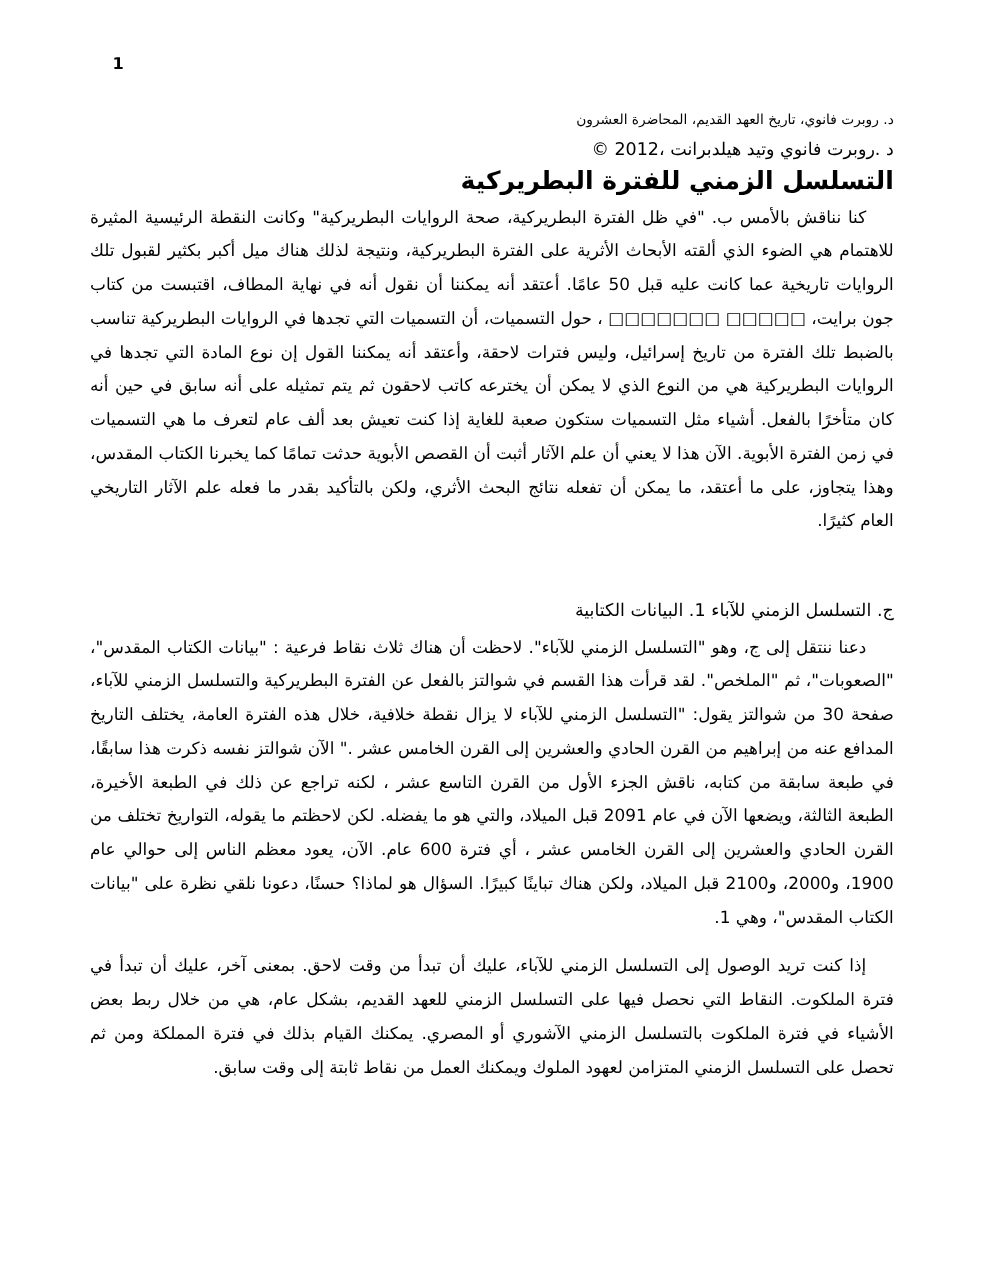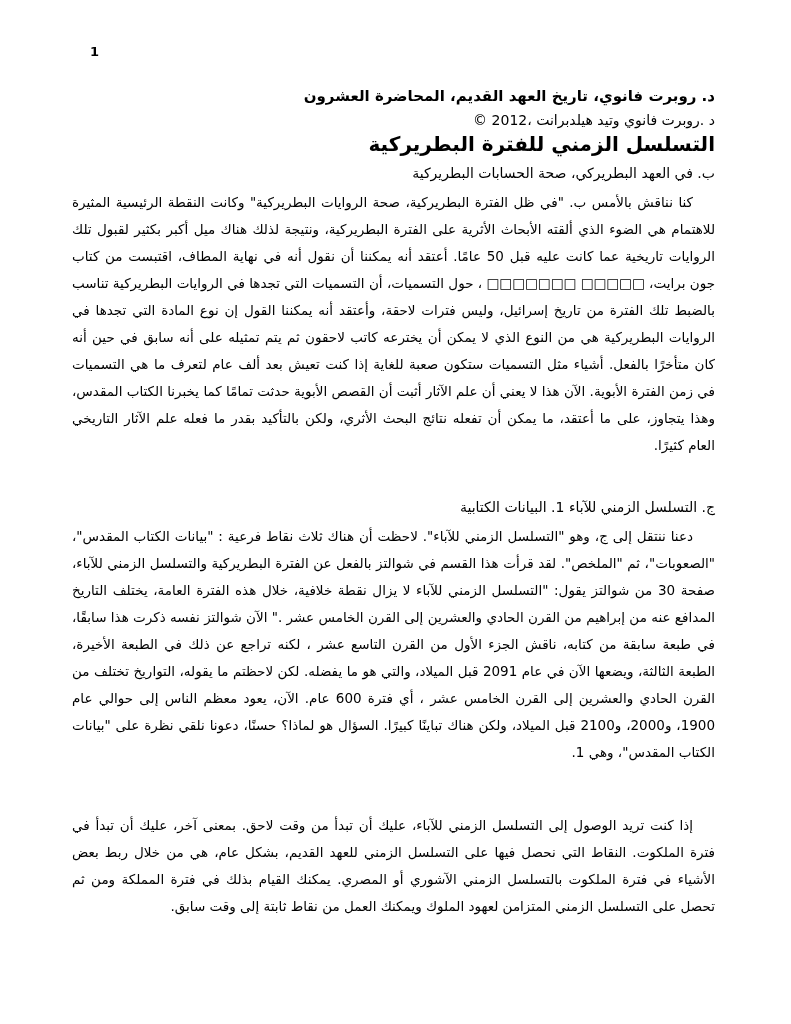--- a/index.html
+++ b/index.html
@@ -27,22 +27,22 @@
     font-weight: bold;
     direction: ltr;
   }
   .content {
     direction: rtl;
     text-align: right;
     padding: 86px 76px 0 72px;
     box-sizing: border-box;
   }
   .doc-title {
-    font-size: 15px;
-    font-weight: bold;
+    font-size: 11px;
+    font-weight: normal;
     margin: 0 0 7px 0;
     line-height: 20px;
   }
   .copyright {
     font-size: 14px;
     margin: 0 0 8px 0;
     line-height: 14px;
   }
   .section-heading {
     font-size: 20px;
@@ -57,42 +57,41 @@
     line-height: 24px;
   }
   p.body-par {
     font-size: 13.5px;
     line-height: 27px;
     text-align: justify;
     text-indent: 22px;
     margin: 0;
   }
   .sub-heading.spaced {
-    margin-top: 36px;
+    margin-top: 46px;
   }
   p.body-par.spaced {
-    margin-top: 46px;
+    margin-top: 12px;
   }
 </style>
 </head>
 <body>
 
 <div class="page">
 
   <div class="page-number">1</div>
 
   <div class="content">
 
     <div class="doc-title">د. روبرت فانوي، تاريخ العهد القديم، المحاضرة العشرون</div>
 
     <div class="copyright">د .روبرت فانوي وتيد هيلدبرانت ،2012 ©</div>
 
     <div class="section-heading">التسلسل الزمني للفترة البطريركية</div>
 
-    <div class="sub-heading">ب. في العهد البطريركي، صحة الحسابات البطريركية</div>
 
     <p class="body-par">كنا نناقش بالأمس ب. "في ظل الفترة البطريركية، صحة الروايات البطريركية" وكانت النقطة الرئيسية المثيرة للاهتمام هي الضوء الذي ألقته الأبحاث الأثرية على الفترة البطريركية، ونتيجة لذلك هناك ميل أكبر بكثير لقبول تلك الروايات تاريخية عما كانت عليه قبل 50 عامًا. أعتقد أنه يمكننا أن نقول أنه في نهاية المطاف، اقتبست من كتاب جون برايت، □□□□□ □□□□□□□ ، حول التسميات، أن التسميات التي تجدها في الروايات البطريركية تناسب بالضبط تلك الفترة من تاريخ إسرائيل، وليس فترات لاحقة، وأعتقد أنه يمكننا القول إن نوع المادة التي تجدها في الروايات البطريركية هي من النوع الذي لا يمكن أن يخترعه كاتب لاحقون ثم يتم تمثيله على أنه سابق في حين أنه كان متأخرًا بالفعل. أشياء مثل التسميات ستكون صعبة للغاية إذا كنت تعيش بعد ألف عام لتعرف ما هي التسميات في زمن الفترة الأبوية. الآن هذا لا يعني أن علم الآثار أثبت أن القصص الأبوية حدثت تمامًا كما يخبرنا الكتاب المقدس، وهذا يتجاوز، على ما أعتقد، ما يمكن أن تفعله نتائج البحث الأثري، ولكن بالتأكيد بقدر ما فعله علم الآثار التاريخي العام كثيرًا.</p>
 
     <div class="sub-heading spaced">ج. التسلسل الزمني للآباء 1. البيانات الكتابية</div>
 
     <p class="body-par">دعنا ننتقل إلى ج، وهو "التسلسل الزمني للآباء". لاحظت أن هناك ثلاث نقاط فرعية : "بيانات الكتاب المقدس"، "الصعوبات"، ثم "الملخص". لقد قرأت هذا القسم في شوالتز بالفعل عن الفترة البطريركية والتسلسل الزمني للآباء، صفحة 30 من شوالتز يقول: "التسلسل الزمني للآباء لا يزال نقطة خلافية، خلال هذه الفترة العامة، يختلف التاريخ المدافع عنه من إبراهيم من القرن الحادي والعشرين إلى القرن الخامس عشر ." الآن شوالتز نفسه ذكرت هذا سابقًا، في طبعة سابقة من كتابه، ناقش الجزء الأول من القرن التاسع عشر ، لكنه تراجع عن ذلك في الطبعة الأخيرة، الطبعة الثالثة، ويضعها الآن في عام 2091 قبل الميلاد، والتي هو ما يفضله. لكن لاحظتم ما يقوله، التواريخ تختلف من القرن الحادي والعشرين إلى القرن الخامس عشر ، أي فترة 600 عام. الآن، يعود معظم الناس إلى حوالي عام 1900، و2000، و2100 قبل الميلاد، ولكن هناك تباينًا كبيرًا. السؤال هو لماذا؟ حسنًا، دعونا نلقي نظرة على "بيانات الكتاب المقدس"، وهي 1.</p>
 
     <p class="body-par spaced">إذا كنت تريد الوصول إلى التسلسل الزمني للآباء، عليك أن تبدأ من وقت لاحق. بمعنى آخر، عليك أن تبدأ في فترة الملكوت. النقاط التي نحصل فيها على التسلسل الزمني للعهد القديم، بشكل عام، هي من خلال ربط بعض الأشياء في فترة الملكوت بالتسلسل الزمني الآشوري أو المصري. يمكنك القيام بذلك في فترة المملكة ومن ثم تحصل على التسلسل الزمني المتزامن لعهود الملوك ويمكنك العمل من نقاط ثابتة إلى وقت سابق.</p>
 
   </div>

